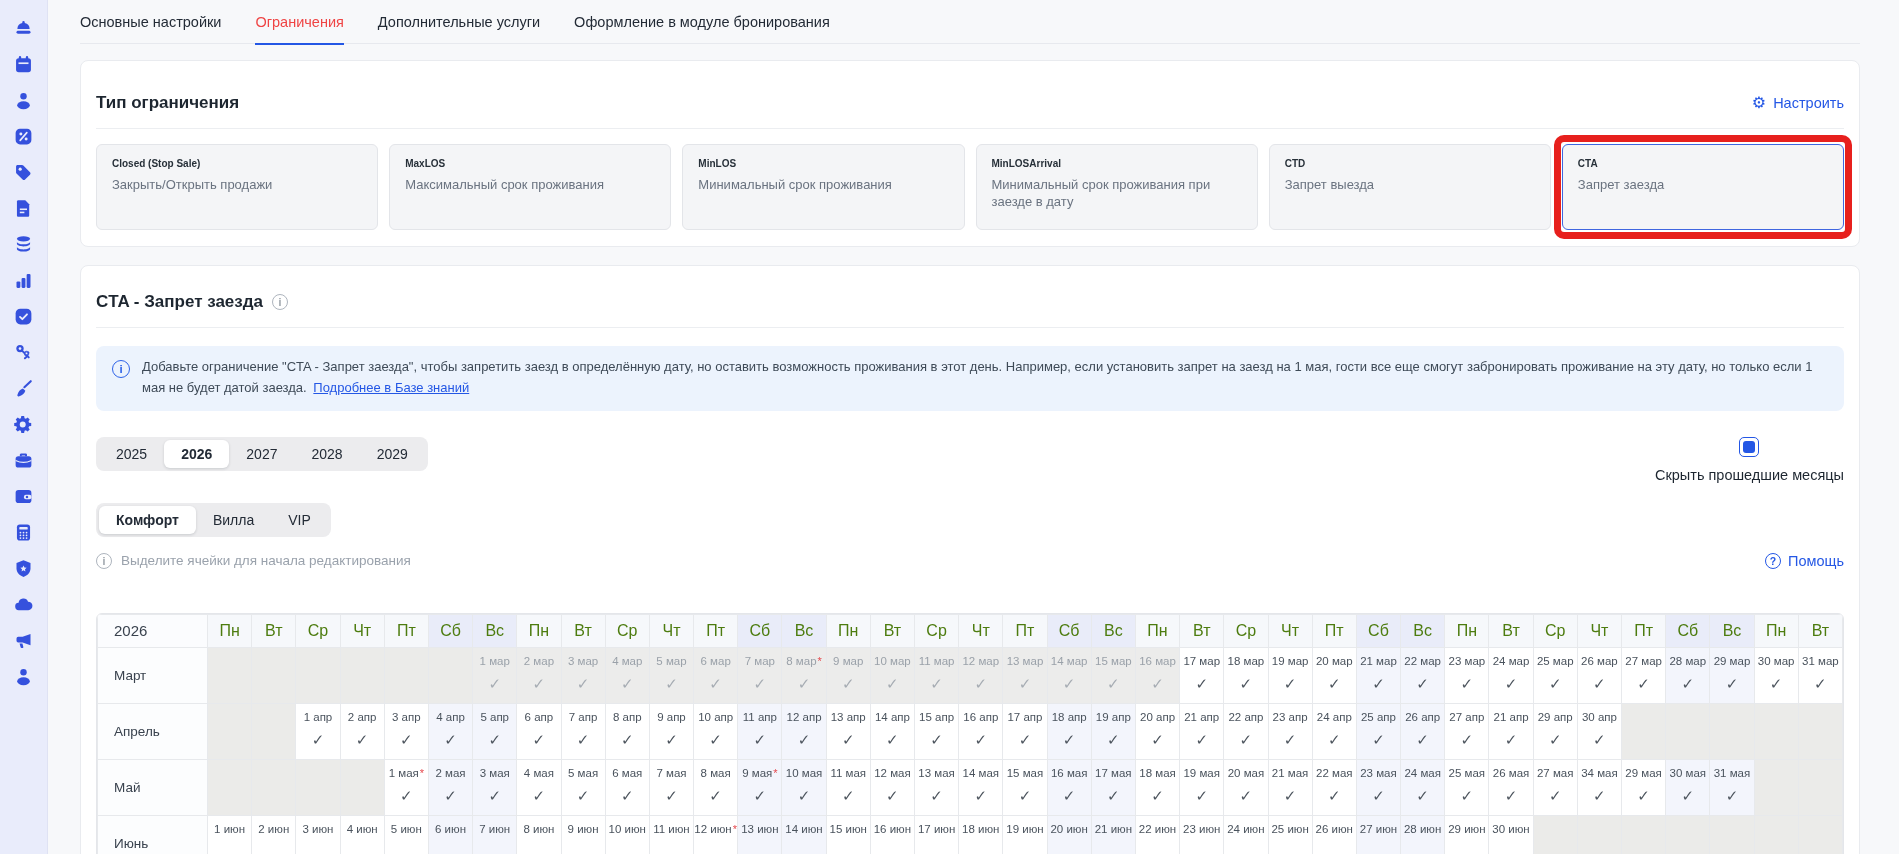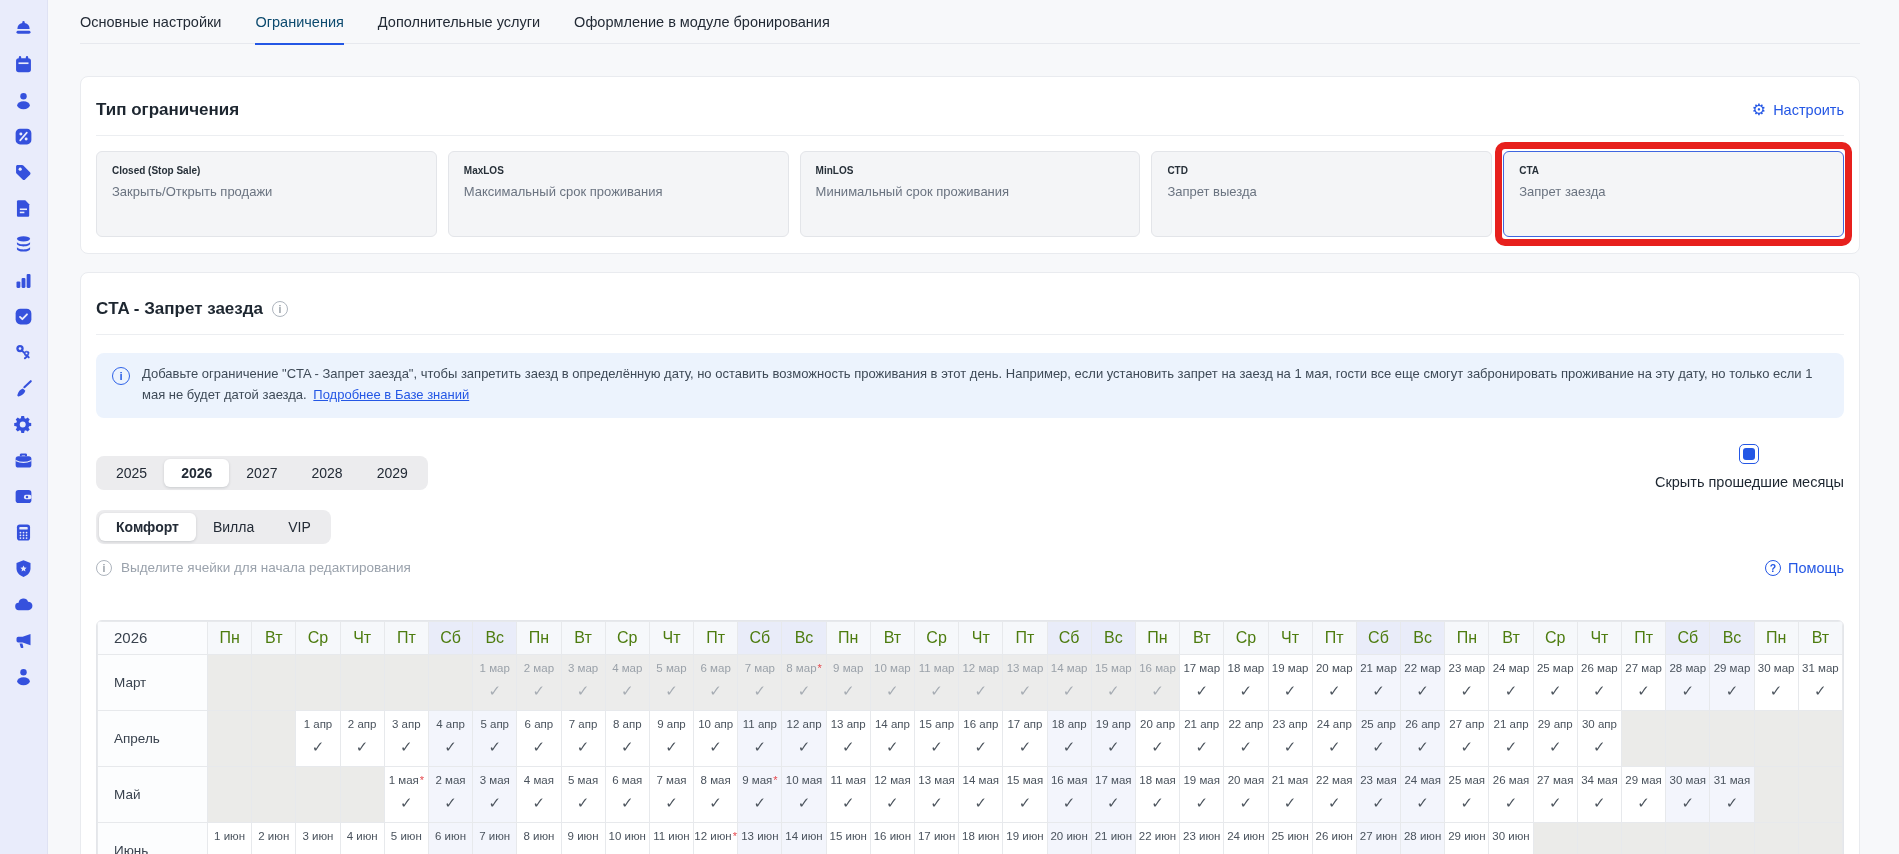--- a/index.html
+++ b/index.html
@@ -15,24 +15,24 @@
   .main { margin-left:48px; padding:0 39px 0 32px; }
 
   .page-header { display:flex; align-items:center; gap:16px; padding-top:18px; }
   .back-btn { width:24px; height:24px; cursor:pointer; display:flex; align-items:center; justify-content:center; }
   .page-title { font-size:21px; font-weight:700; color:#1a212b; letter-spacing:.1px; }
   .badge { display:inline-flex; align-items:center; gap:7px; background:#e8e9ec; border-radius:14px; padding:5px 13px; font-size:12.5px; color:#2b333d; }
   .badge .arr { font-size:13px; line-height:1; }
 
   .tabs-row { margin-top:14px; display:flex; gap:34px; border-bottom:1px solid #e7e9ee; }
   .tab { padding-bottom:13px; font-size:14.5px; color:#232b36; cursor:pointer; }
-  .tab.active { color:#0c4a6e; box-shadow:0 2px 0 0 #2457e5;text-align:right; }
+  .tab.active { color:#ef4444; box-shadow:0 2px 0 0 #2457e5;text-align:right; }
 
   .card { background:#fff; border:1px solid #e9ebef; border-radius:8px; }
-  .card1 { margin-top:32px; padding:23px 15px 16px; }
+  .card1 { margin-top:16px; padding:32px 15px 16px; }
   .card-head { display:flex; justify-content:space-between; align-items:center; }
   .sec-title { font-size:17px; font-weight:700; color:#1d2630; display:flex; align-items:center; gap:9px; }
   .configure { display:inline-flex; align-items:center; gap:7px; color:#2457e5; font-size:14.5px; cursor:pointer; text-decoration:none; }
   .configure .gear { font-size:16px; line-height:1; }
   .h-divider { height:1px; background:#eceef1; margin-top:15px; }
 
   .r-cards { margin-top:15px; display:flex; gap:11px; }
   .card-wrap { flex:1; position:relative; }
   .r-card { background:#f4f5f7; border:1px solid #e3e5e9; border-radius:6px; padding:13px 15px; height:86px; cursor:pointer; }
   .r-card.selected { border:1px solid #3f66e0; }
@@ -42,21 +42,21 @@
 
   .card2 { margin-top:18px; padding:26px 15px 60px; min-height:620px; }
 
   .icircle { display:inline-flex; align-items:center; justify-content:center; width:16px; height:16px; border:1.2px solid #aeb5be; border-radius:50%; color:#9aa1a9; font-size:10.5px; font-weight:700; flex:none; }
   .icircle.blue { width:18px; height:18px; border-color:#2f63e8; color:#2f63e8; font-size:11.5px; }
 
   .banner { margin-top:18px; display:flex; gap:12px; background:#ecf3fd; border-radius:8px; padding:11px 16px 12px; font-size:13px; color:#3e4a57; line-height:1.6; }
   .banner .icircle.blue { margin-top:3px; }
   .banner a { color:#2457e5; text-decoration:underline; cursor:pointer; margin-left:3px; }
 
-  .row-between { display:flex; justify-content:space-between; align-items:flex-end; }
+  .row-between { display:flex; justify-content:space-between; align-items:flex-start; }
   .years-row { margin-top:26px; }
   .rooms-row { margin-top:20px; }
   .seg { display:inline-flex; background:#ececee; border-radius:8px; padding:3px; }
   .seg-item { padding:6px 17px; font-size:14px; color:#232b36; border-radius:6px; cursor:pointer; white-space:nowrap; }
   .seg-item.active { background:#fff; box-shadow:0 1px 3px rgba(20,28,45,.16); font-weight:700; }
 
   .chk-wrap { display:flex; align-items:center; gap:10px; cursor:pointer;flex-direction:column; }
   .checkbox { width:20px; height:20px; border:1.6px solid #2457e5; border-radius:5px; background:#fff; display:flex; align-items:center; justify-content:center; }
   .checkbox-inner { width:12px; height:12px; background:#2457e5; border-radius:3px; }
   .chk-label { font-size:14.5px; color:#1d2630; }
@@ -256,20 +256,26 @@
         <div class="card-wrap">
           <div class="r-card">
             <div class="r-title">MaxLOS</div>
             <div class="r-desc">Максимальный срок проживания</div>
           </div>
         </div>
         <div class="card-wrap">
           <div class="r-card">
             <div class="r-title">MinLOS</div>
             <div class="r-desc">Минимальный срок проживания</div>
+          </div>
+        </div>
+        <div class="card-wrap">
+          <div class="r-card">
+            <div class="r-title">MinLOSArrival</div>
+            <div class="r-desc">Минимальный срок проживания при заезде в дату</div>
           </div>
         </div>
         <div class="card-wrap">
           <div class="r-card">
             <div class="r-title">CTD</div>
             <div class="r-desc">Запрет выезда</div>
           </div>
         </div>
         <div class="card-wrap">
           <div class="r-card selected">

